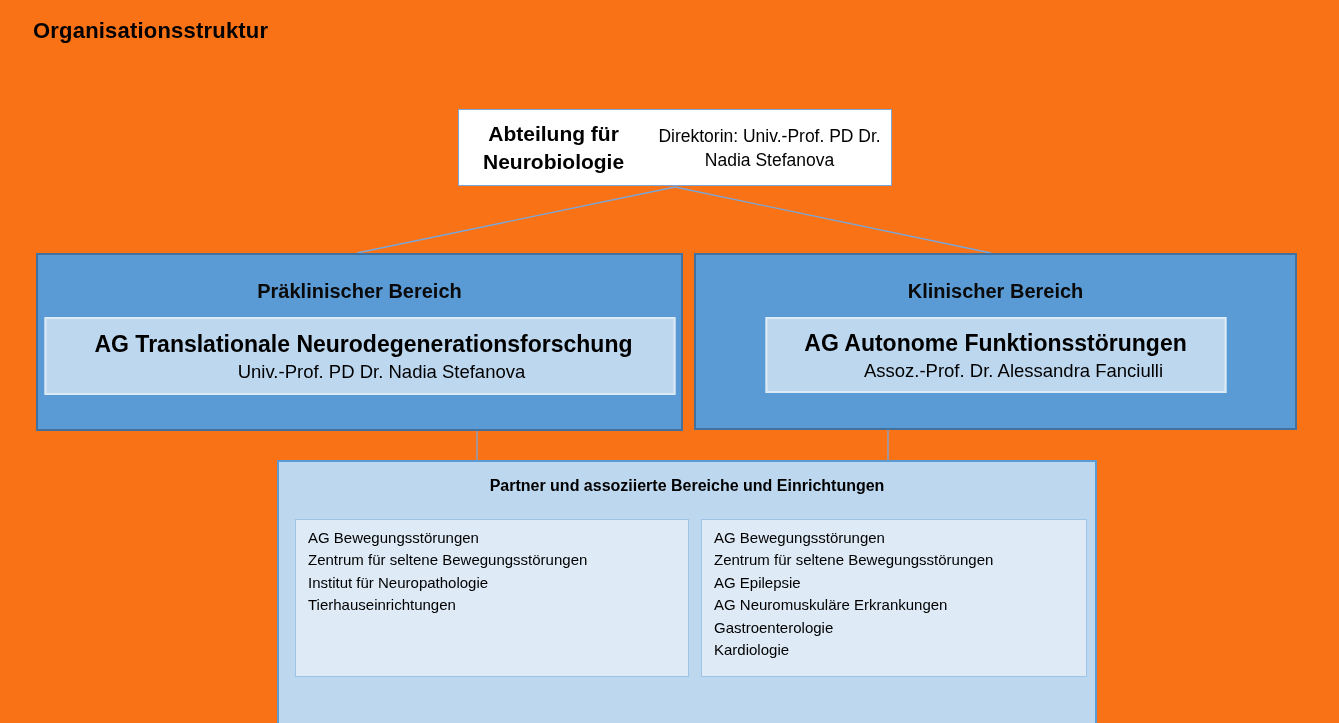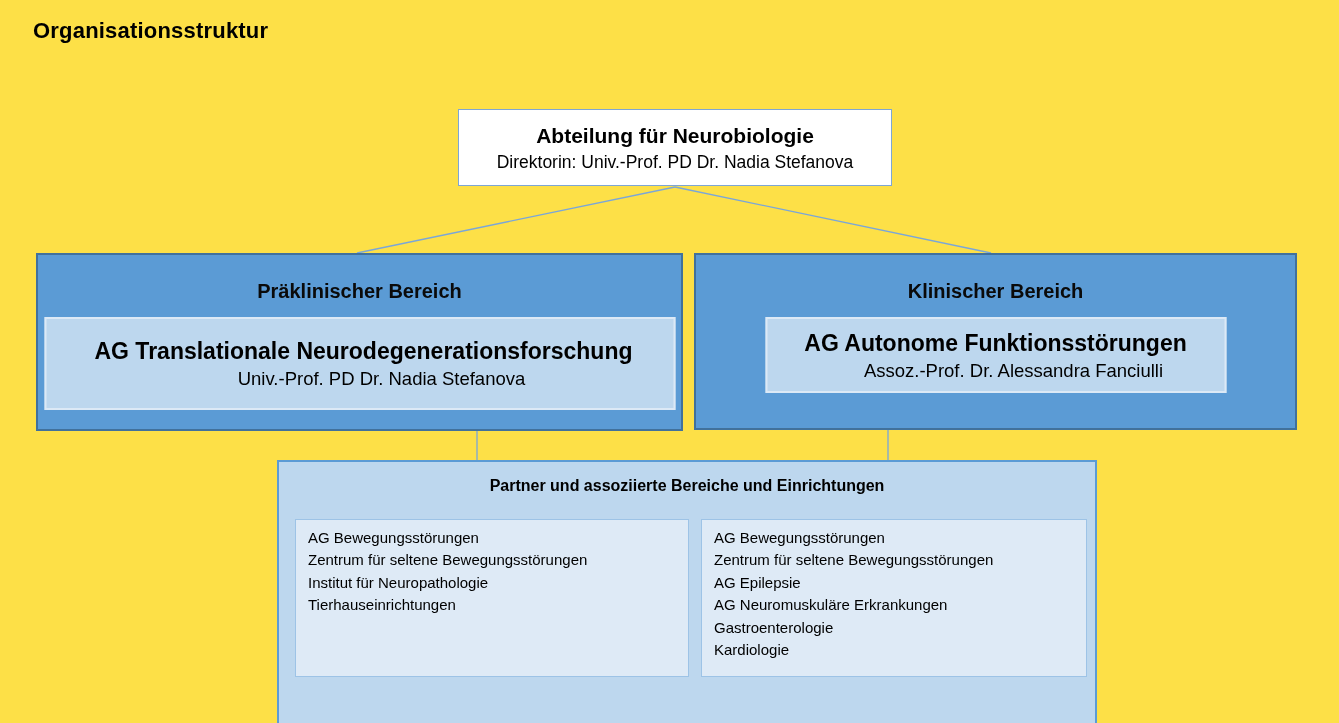--- a/index.html
+++ b/index.html
@@ -6,21 +6,21 @@
     margin: 0;
     padding: 0;
     background: #ffffff;
     font-family: "Liberation Sans", sans-serif;
     color: #000000;
   }
   .canvas {
     position: relative;
     width: 1339px;
     height: 723px;
-    background: #fde047;
+    background: #f97316;
     overflow: hidden;
   }
   .page-title {
     position: absolute;
     left: 33px;
     top: 18px;
     font-size: 22px;
     font-weight: bold;
     letter-spacing: 0.2px;
     margin: 0;
@@ -32,21 +32,21 @@
     pointer-events: none;
   }
   
   .root-box {
     position: absolute;
     left: 458px; top: 109px;
     width: 434px; height: 77px;
     box-sizing: border-box;
     background: #ffffff;
     border: 1px solid var(--top-box-border, #7EA6D4);
-    display: flex; flex-direction: column;
+    display: flex; flex-direction: row;
     align-items: center; justify-content: center;
     text-align: center;
   }
   .root-title { font-size: 21px; font-weight: bold; line-height: 28px; }
   .root-subtitle { font-size: 17.5px; line-height: 24px; }
   
   .branch {
     position: absolute;
     box-sizing: border-box;
     background: var(--box-blue, #5B9BD5);
@@ -65,21 +65,21 @@
     position: absolute;
     left: 50%; top: 62px;
     transform: translateX(-50%);
     box-sizing: border-box;
     background: var(--light-blue, #BDD7EE);
     border: 2px solid #DCE9F6;
     display: flex; flex-direction: column;
     align-items: center; justify-content: center;
     text-align: center;
   }
-  .branch-left .branch-inner  { width: 631px; height: 93px; padding-left: 8px; }
+  .branch-left .branch-inner  { width: 631px; height: 78px; padding-left: 8px; }
   .branch-right .branch-inner { width: 461px; height: 76px; }
   .group-name { font-size: 23px; font-weight: bold; line-height: 30px; white-space: nowrap; }
   .group-lead { font-size: 18.5px; line-height: 25px; margin-left: 36px; }
   
   .partners {
     position: absolute;
     left: 277px; top: 460px;
     width: 820px; height: 300px;
     box-sizing: border-box;
     background: var(--light-blue, #BDD7EE);

